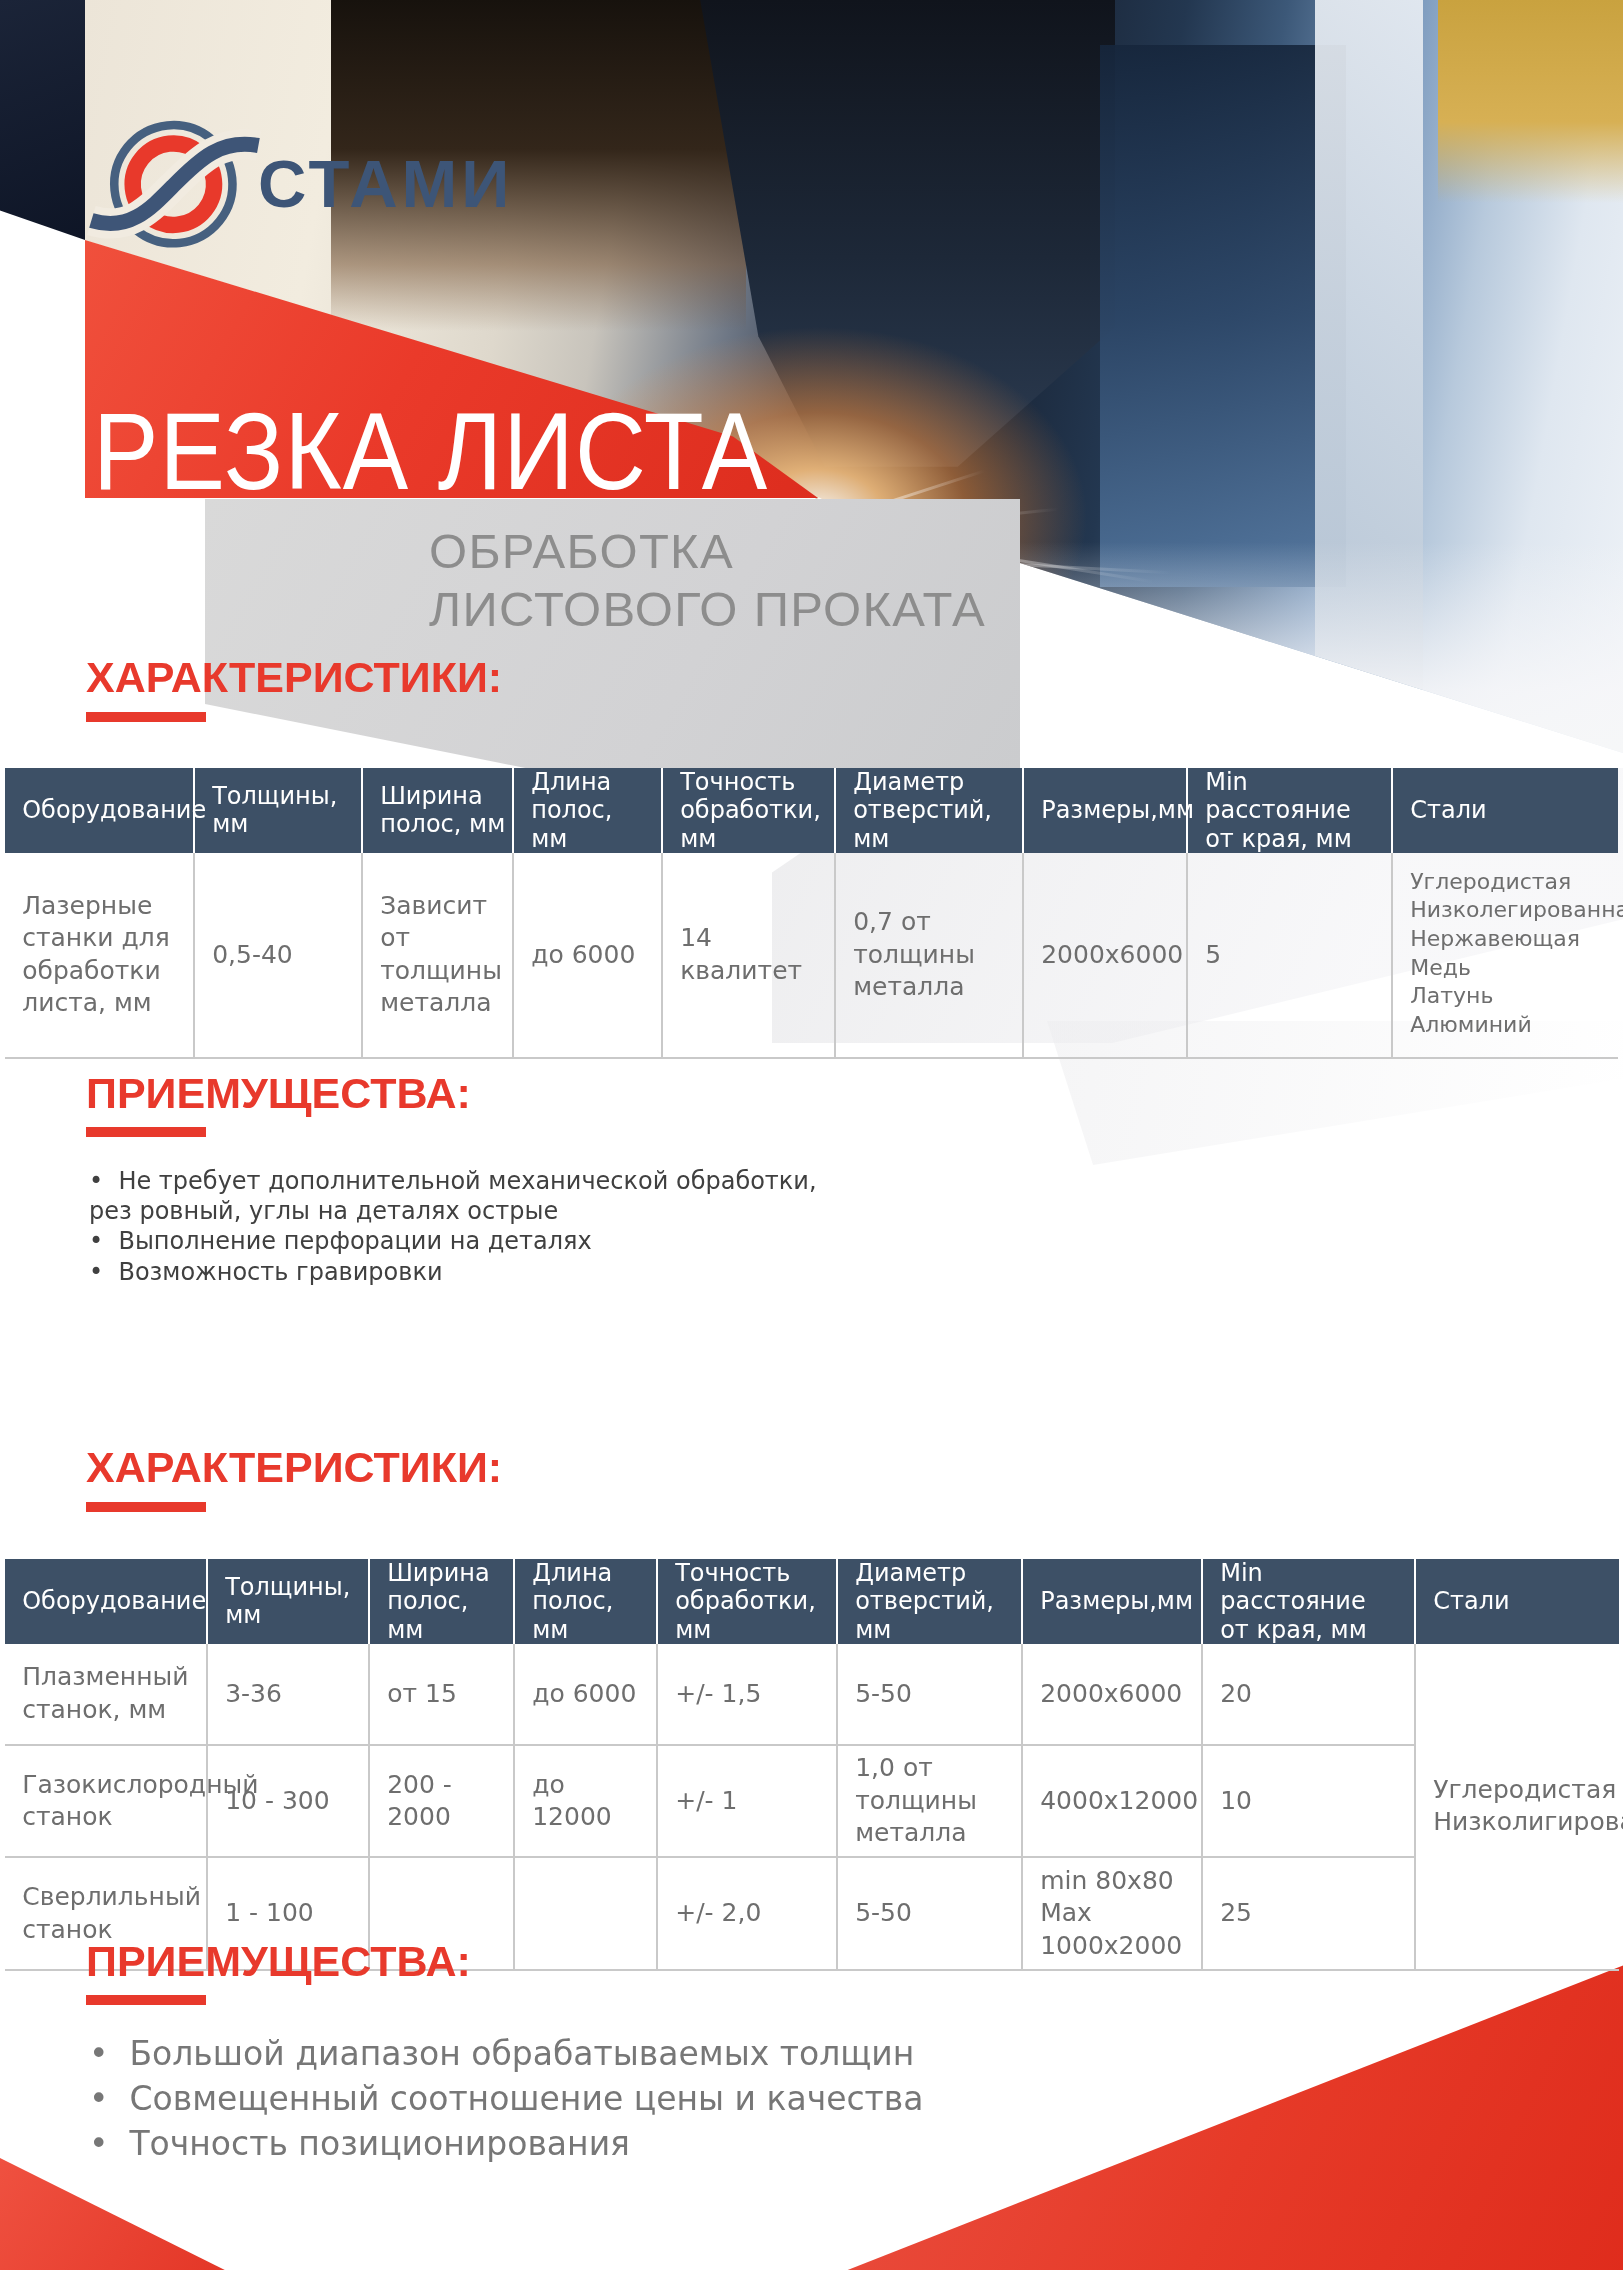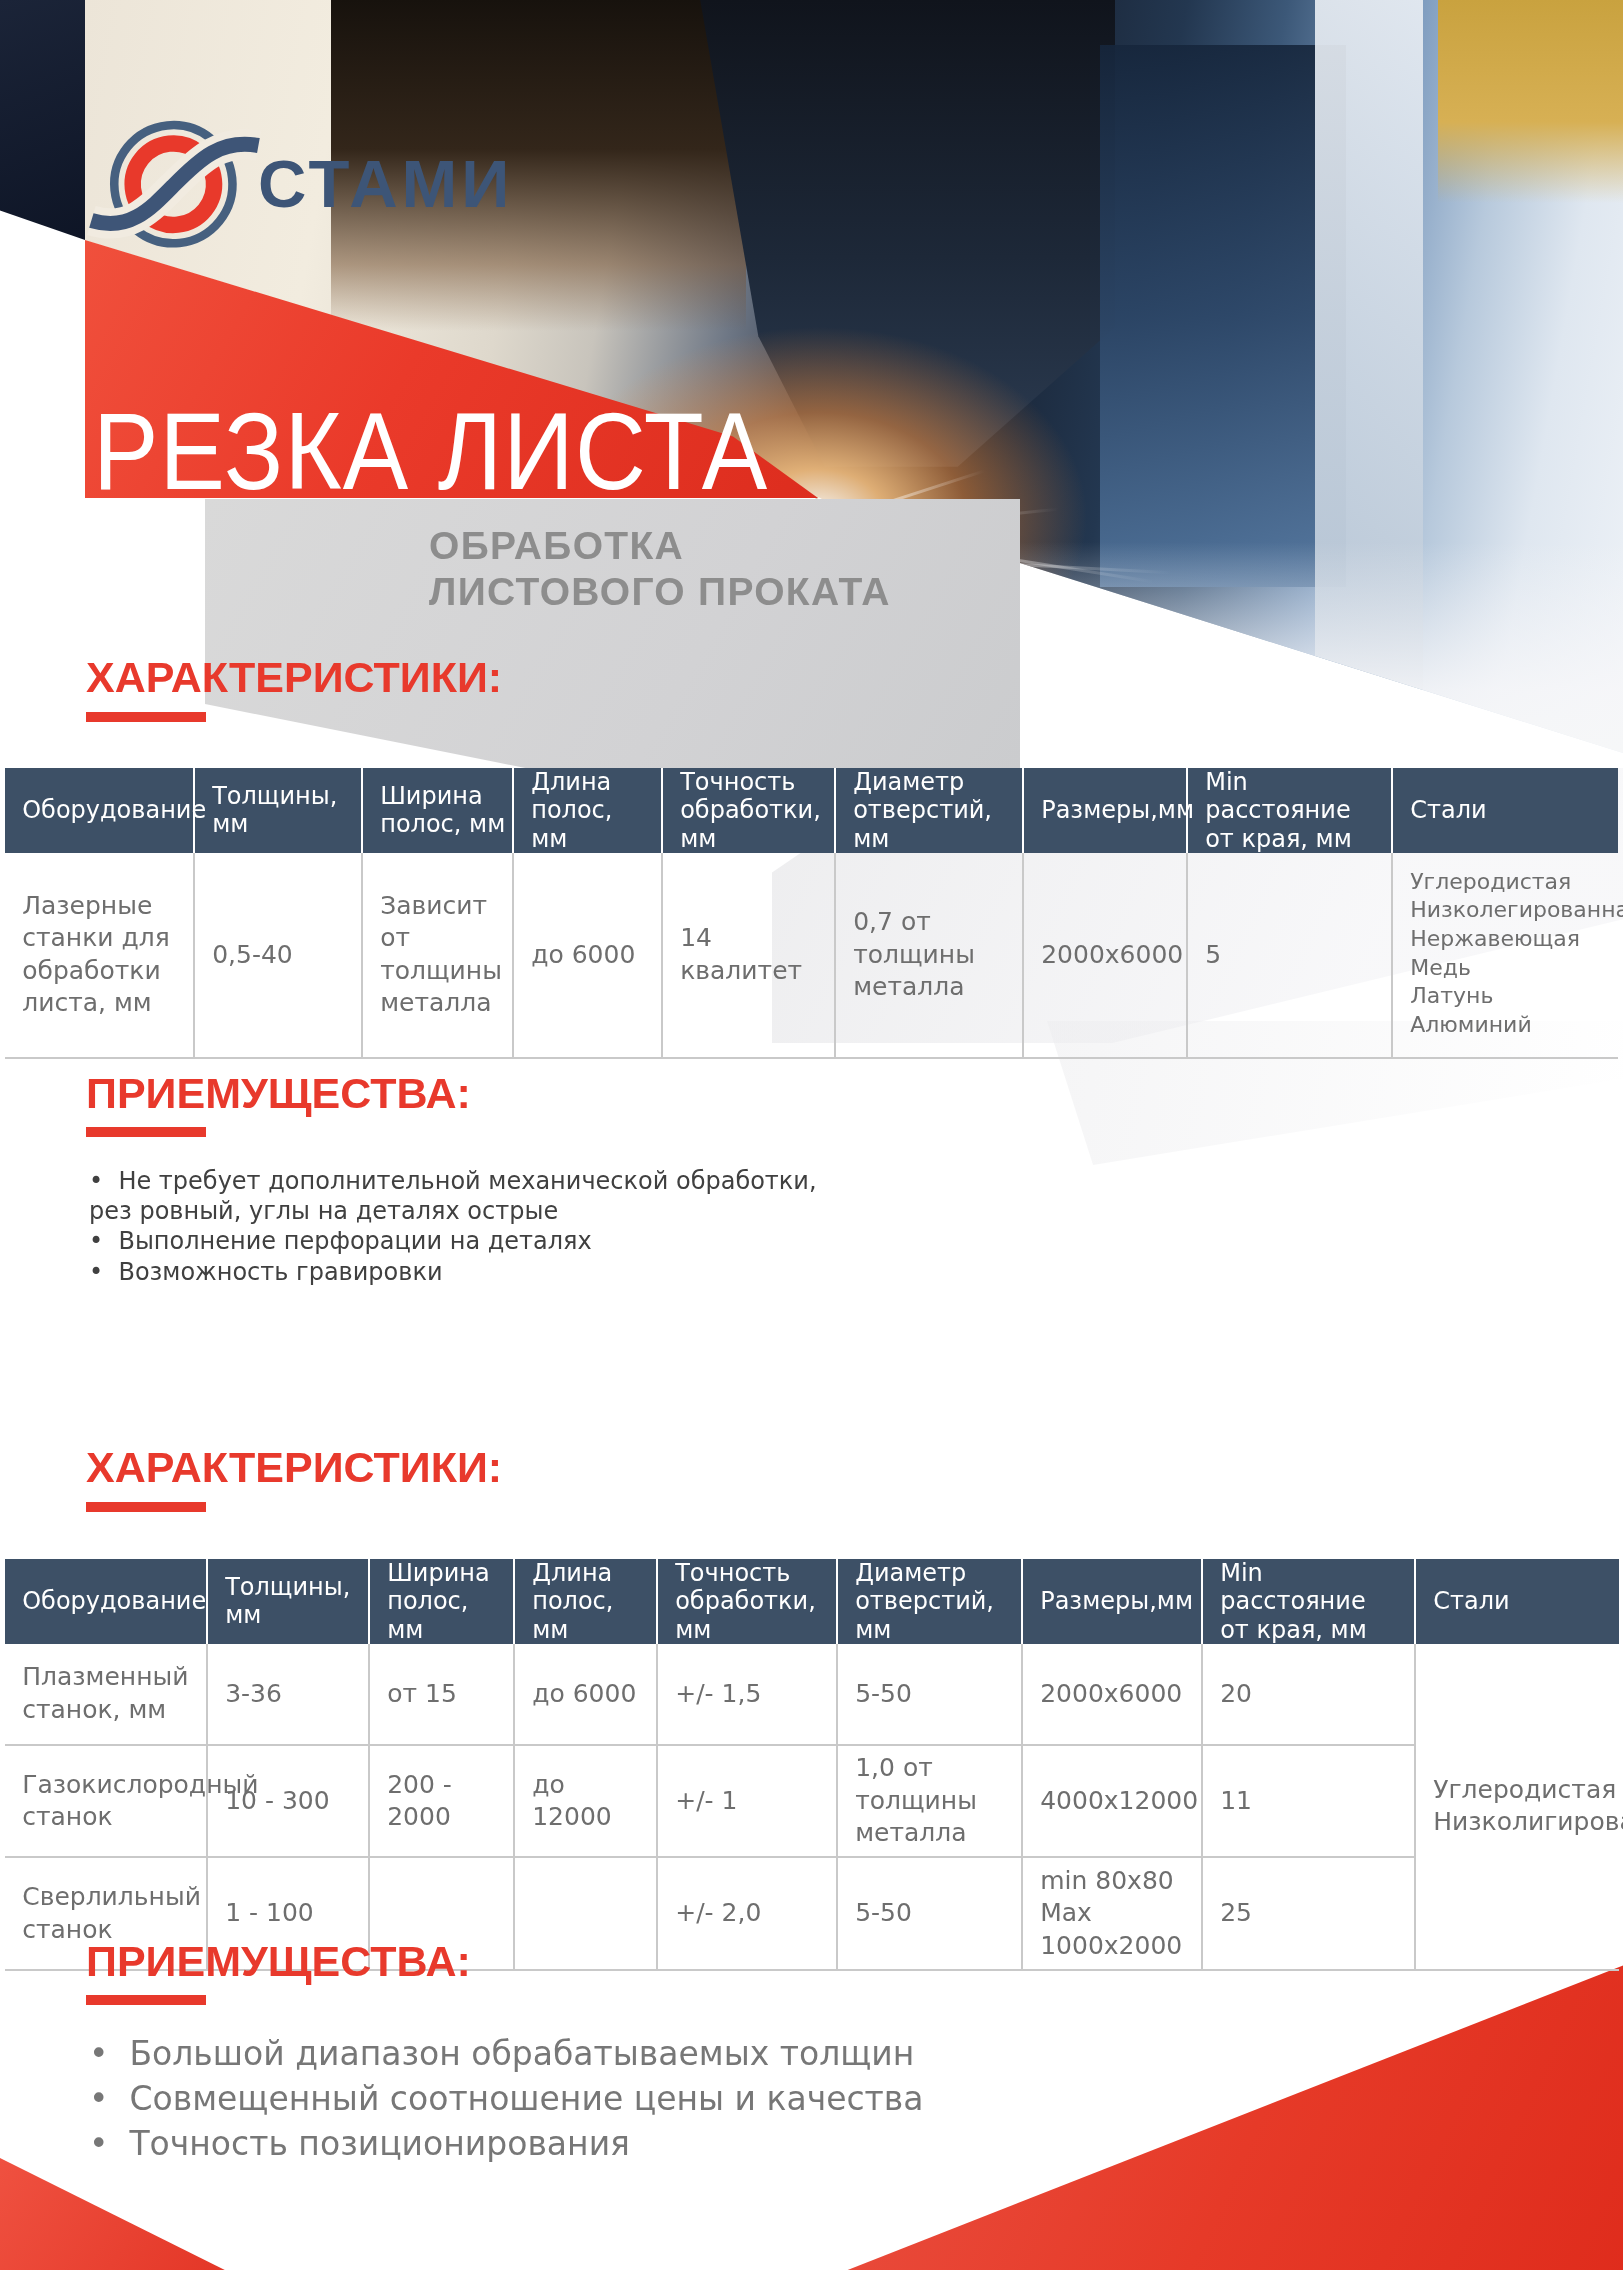--- a/index.html
+++ b/index.html
@@ -68,21 +68,21 @@
   .logo-icon{position:absolute;left:98px;top:110px;z-index:5;overflow:visible;}
   .logo-text{position:absolute;left:258px;top:145px;z-index:5;
     font-family:"Liberation Sans",sans-serif;font-weight:bold;font-size:67px;
     letter-spacing:3.9px;color:#3d5577;}
 
   
   .hero-title{position:absolute;left:93px;top:397px;z-index:5;
     font-family:"Liberation Sans",sans-serif;font-weight:400;font-size:109px;line-height:1;
     color:#ffffff;letter-spacing:1.3px;transform:scaleX(.9);transform-origin:left top;white-space:nowrap;}
   .hero-sub{position:absolute;left:429px;top:523px;z-index:5;
-    font-family:"Liberation Sans",sans-serif;font-weight:bold;font-size:39px;line-height:1.18;
+    font-family:"Liberation Sans",sans-serif;font-weight:normal;font-size:49px;line-height:1.18;
     letter-spacing:1.3px;color:#8d8d8d;white-space:nowrap;}
 
   .sec-head{position:absolute;left:86px;z-index:6;
     font-family:"Liberation Sans",sans-serif;font-weight:bold;font-size:43px;line-height:1;
     color:#e8392c;white-space:nowrap;}
   .sec-bar{position:absolute;left:86px;width:120px;height:9.8px;background:#e8392c;z-index:6;}
 
   
   table.tbl{position:absolute;left:5.2px;width:1613px;z-index:6;border-collapse:collapse;table-layout:fixed;}
   .tbl th{background:#3d5066;color:#fff;font-weight:400;font-size:24px;line-height:1.18;
@@ -269,21 +269,21 @@
     <tr class="r2">
       <td>Газокислородный
 станок</td>
       <td>10 - 300</td>
       <td>200 - 2000</td>
       <td>до 12000</td>
       <td>+/- 1</td>
       <td>1,0 от толщины
 металла</td>
       <td>4000х12000</td>
-      <td>11</td>
+      <td>10</td>
     </tr>
     <tr class="r3">
       <td>Сверлильный
 станок</td>
       <td>1 - 100</td>
       <td></td>
       <td></td>
       <td>+/- 2,0</td>
       <td>5-50</td>
       <td>min 80х80

